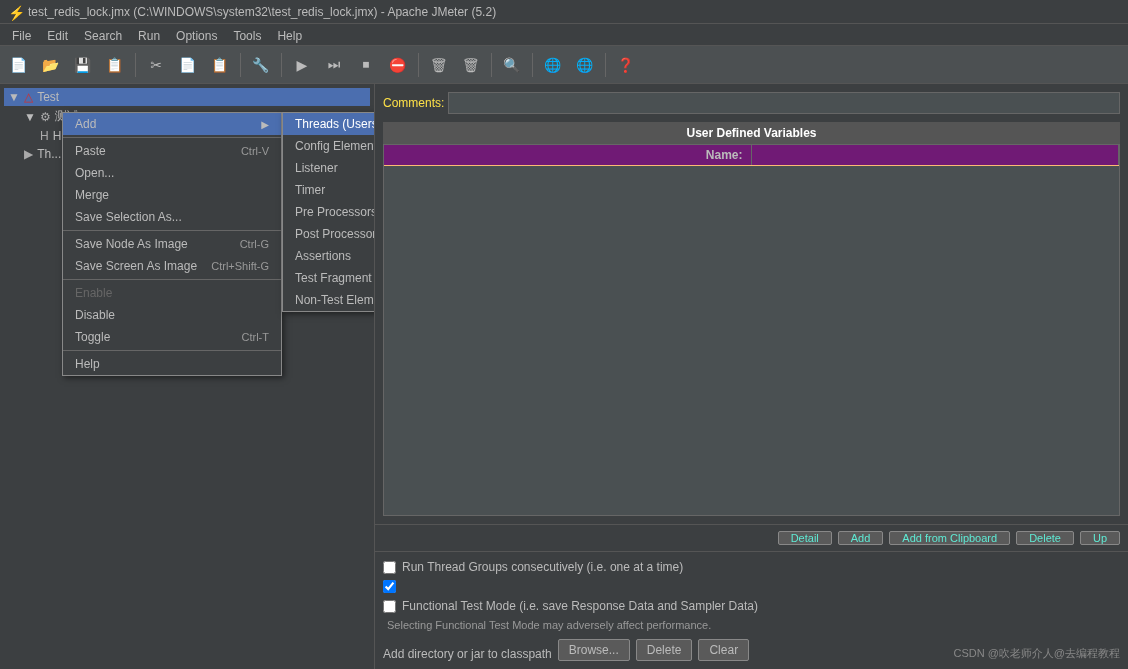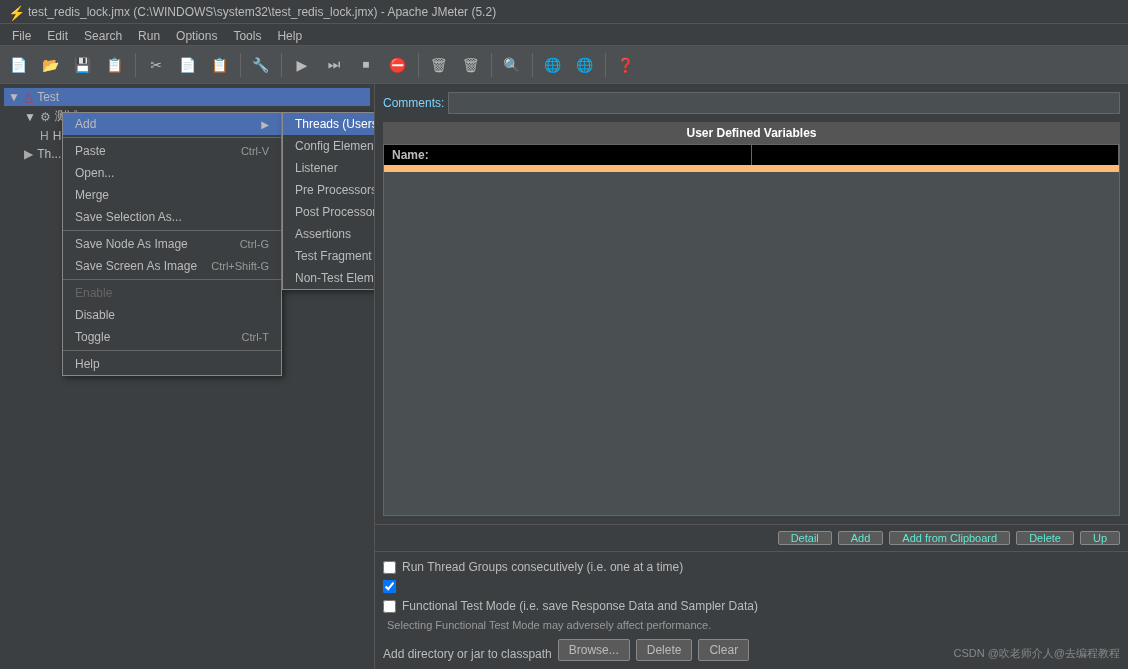--- a/index.html
+++ b/index.html
@@ -186,21 +186,21 @@
       display: flex;
       flex-direction: column;
     }
 
     .comments-row {
       display: flex;
       align-items: center;
       margin-bottom: 8px;
     }
     .comments-label {
-      color: #7dd3fc;
+      color: #fde047;
       font-size: 12px;
       margin-right: 4px;
     }
     .comments-input {
       flex: 1;
       height: 22px;
       background: #4a5052;
       border: 1px solid #666;
       color: #bbbbbb;
       font-size: 12px;
@@ -222,22 +222,23 @@
       text-align: center;
     }
     .variables-table {
       flex: 1;
       background: #4a5052;
       border: 1px solid #666;
       overflow: auto;
     }
     .table-header {
       display: flex;
-      background: #000000;
-      border-bottom: 7px solid #fdba74;
+      background: #701a75;
+      border-bottom: 1px solid #fdba74;
+      text-align: right;
     }
     .th {
       flex: 1;
       padding: 3px 8px;
       font-size: 12px;
       font-weight: bold;
       color: #bbbbbb;
       border-right: 1px solid #666;
     }
 
@@ -438,20 +439,24 @@
         </div>
         <div class="sm-item">
           <span>Config Element</span>
 
         </div>
         <div class="sm-item">
           <span>Listener</span>
 
         </div>
         <div class="sm-item">
+          <span>Timer</span>
+
+        </div>
+        <div class="sm-item">
           <span>Pre Processors</span>
 
         </div>
         <div class="sm-item">
           <span>Post Processors</span>
 
         </div>
         <div class="sm-item">
           <span>Assertions</span>
 

